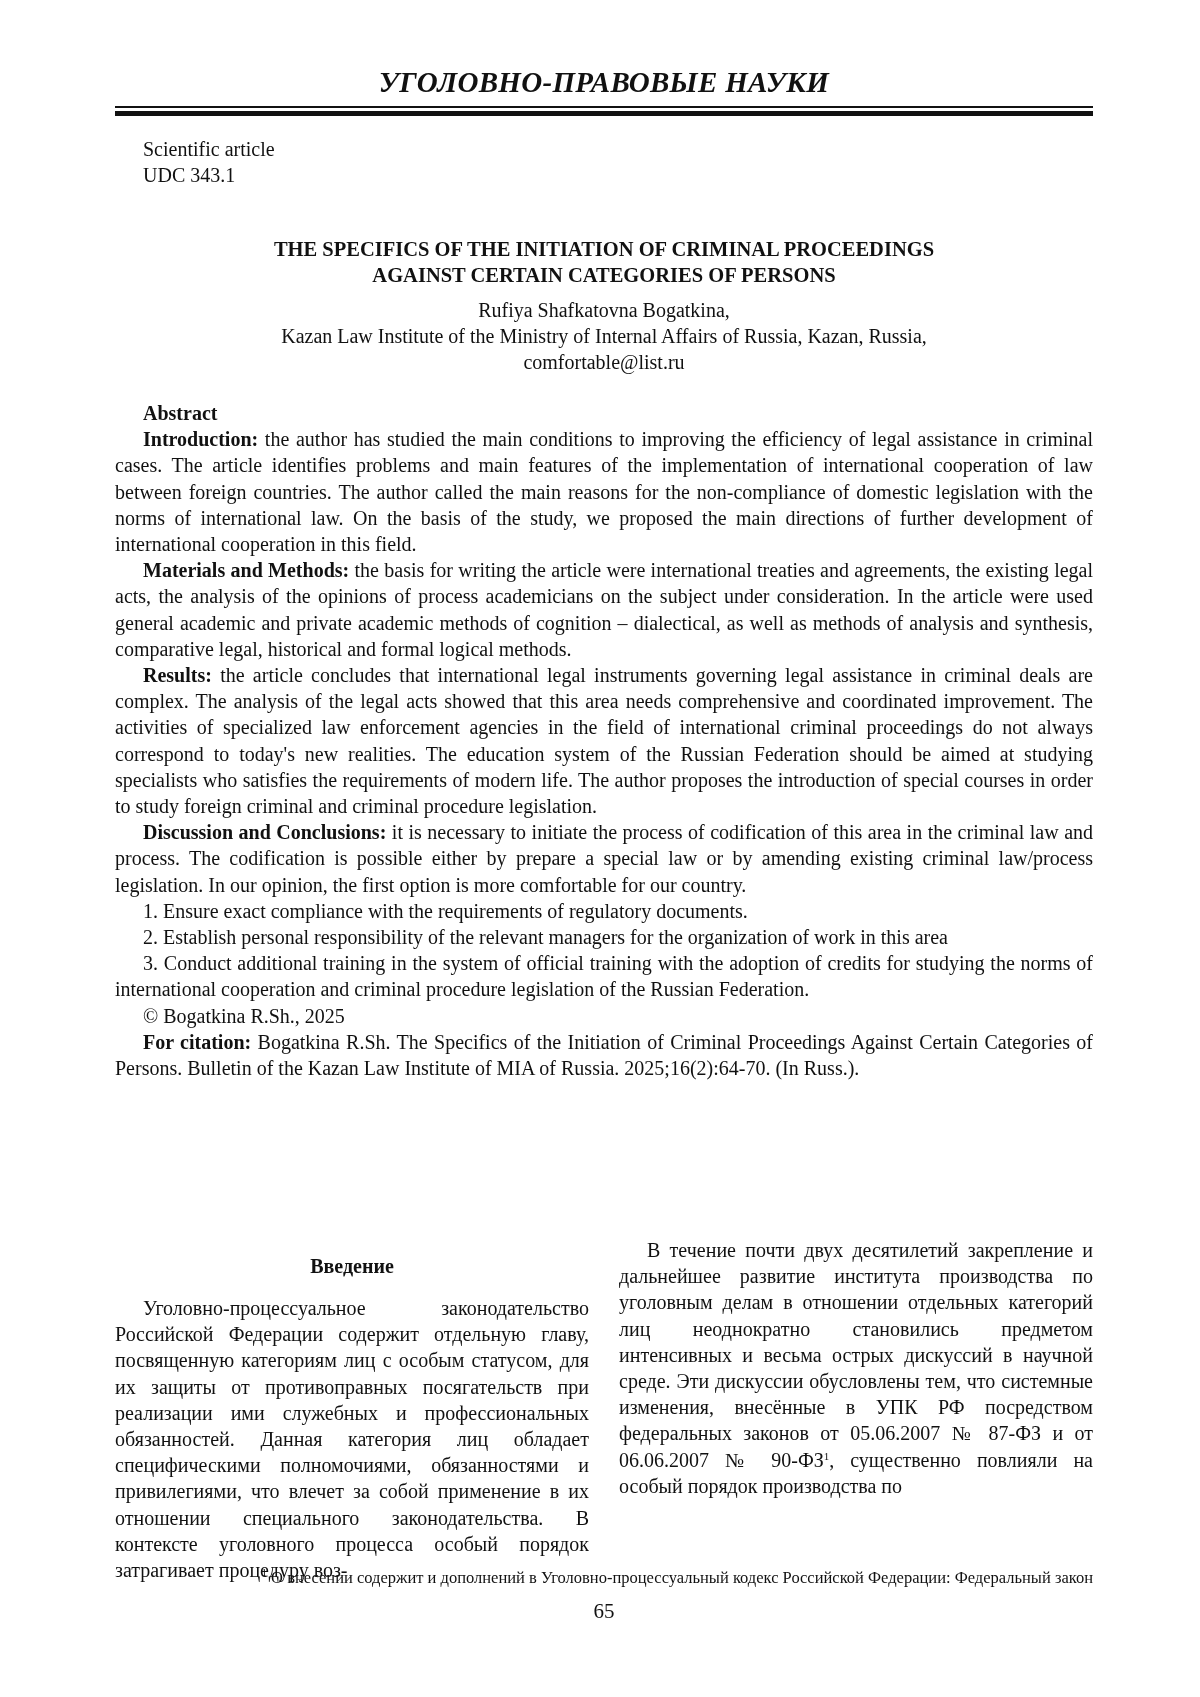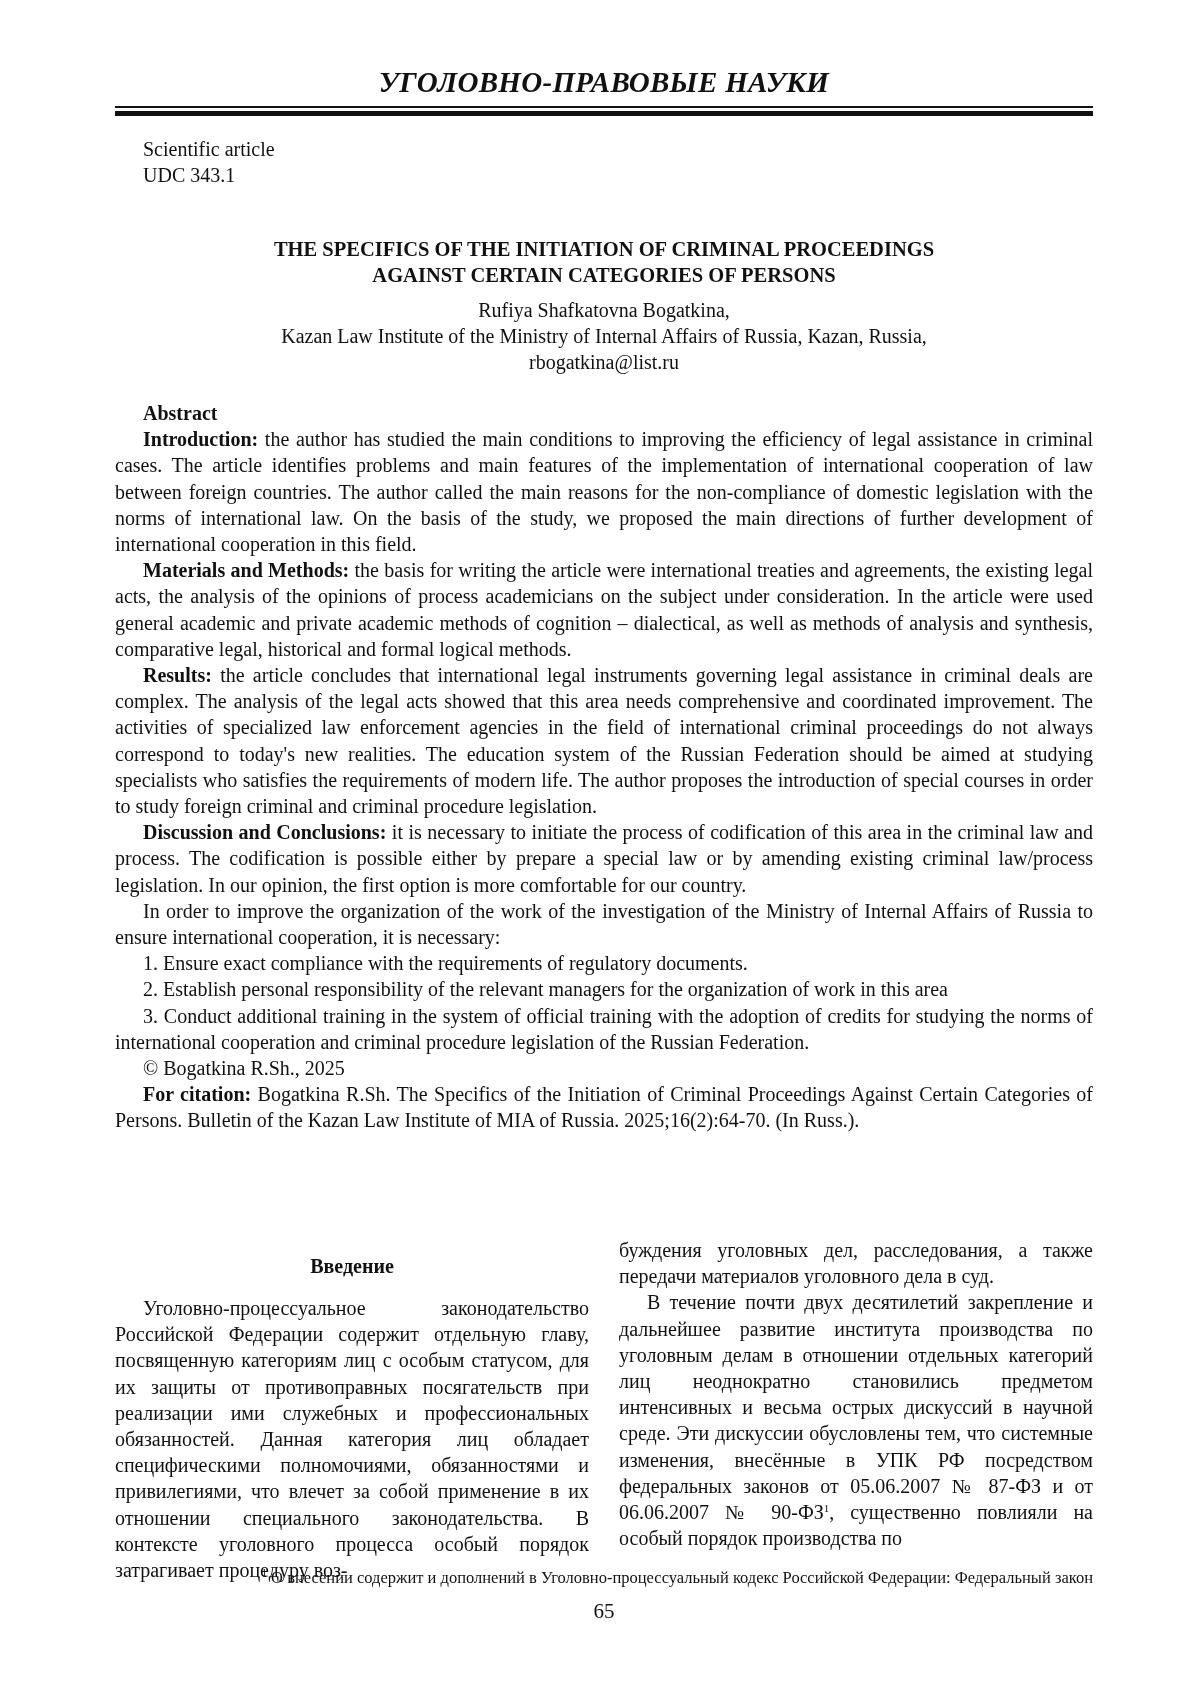--- a/index.html
+++ b/index.html
@@ -79,44 +79,42 @@
   </div>
 
   <div class="title">
     <div>THE SPECIFICS OF THE INITIATION OF CRIMINAL PROCEEDINGS</div>
     <div>AGAINST CERTAIN CATEGORIES OF PERSONS</div>
   </div>
 
   <div class="author">
     <div>Rufiya Shafkatovna Bogatkina,</div>
     <div>Kazan Law Institute of the Ministry of Internal Affairs of Russia, Kazan, Russia,</div>
-    <div>rbogatkina@list.ru</div>
+    <div>comfortable@list.ru</div>
   </div>
 
   <div class="abstract">
     <p><b>Abstract</b></p>
     <p><b>Introduction:</b><span> the author has studied the main conditions to improving the efficiency of legal assistance in criminal cases. The article identifies problems and main features of the implementation of international cooperation of law between foreign countries. The author called the main reasons for the non-compliance of domestic legislation with the norms of international law. On the basis of the study, we proposed the main directions of further development of international cooperation in this field.</span></p>
     <p><b>Materials and Methods:</b><span> the basis for writing the article were international treaties and agreements, the existing legal acts, the analysis of the opinions of process academicians on the subject under consideration. In the article were used general academic and private academic methods of cognition – dialectical, as well as methods of analysis and synthesis, comparative legal, historical and formal logical methods.</span></p>
     <p><b>Results:</b><span> the article concludes that international legal instruments governing legal assistance in criminal deals are complex. The analysis of the legal acts showed that this area  needs comprehensive and coordinated improvement. The activities of specialized law enforcement agencies in the field of international criminal proceedings do not always correspond to today's new realities. The education system of the Russian Federation should be aimed at studying specialists who satisfies the requirements of modern life. The author proposes the introduction of special courses in order to study foreign criminal and criminal procedure legislation.</span></p>
     <p><b>Discussion and Conclusions:</b><span> it is necessary to initiate the process of codification of this area in the criminal law and process. The codification is possible either by prepare a special law or by amending existing criminal law/process legislation. In our opinion, the first option is more comfortable  for our country.</span></p>
-    <p>In order to improve the organization of the work of the investigation of the Ministry of Internal Affairs of Russia to ensure international cooperation, it is necessary:</p>
     <p>1. Ensure exact compliance with the requirements of regulatory documents.</p>
     <p>2. Establish personal responsibility of the relevant managers for the organization of work in this area</p>
     <p>3. Conduct additional training in the system of official training with the adoption of credits for studying the norms of international cooperation and criminal procedure legislation of the Russian Federation.</p>
     <p>© Bogatkina R.Sh., 2025</p>
     <p><b>For citation:</b><span> Bogatkina R.Sh. The Specifics of the Initiation of Criminal Proceedings Against Certain Categories of Persons. Bulletin of the Kazan Law Institute of MIA of Russia. 2025;16(2):64-70. (In Russ.).</span></p>
   </div>
 
   <div class="columns">
     <div class="col">
       <h3>Введение</h3>
       <p>Уголовно-процессуальное законодательство Российской Федерации содержит отдельную главу, посвященную категориям лиц с особым статусом, для их защиты от противоправных посягательств при реализации ими служебных и профессиональных обязанностей. Данная категория лиц обладает специфическими полномочиями, обязанностями и привилегиями, что влечет за собой применение в их отношении специального законодательства. В контексте уголовного процесса особый порядок затрагивает процедуру воз-</p>
     </div>
     <div class="col">
-      <p class="cont">буждения уголовных дел, расследования, а также передачи материалов уголовного дела в суд.</p>
       <p><span>В течение почти двух десятилетий закрепление и дальнейшее развитие института производства по уголовным делам в отношении отдельных категорий лиц неоднократно становились предметом интенсивных и весьма острых дискуссий в научной среде. Эти дискуссии обусловлены тем, что системные изменения, внесённые в УПК РФ посредством федеральных законов от 05.06.2007 № 87-ФЗ и от 06.06.2007 № 90-ФЗ</span><sup>1</sup><span>, существенно повлияли на особый порядок производства по</span></p>
     </div>
   </div>
 
   <div class="footnote"><sup>1</sup><span> О внесении содержит и дополнений в Уголовно-процессуальный кодекс Российской Федерации: Федеральный закон</span></div>
 
   <div class="page-number">65</div>
 </div>
 
 </body></html>

